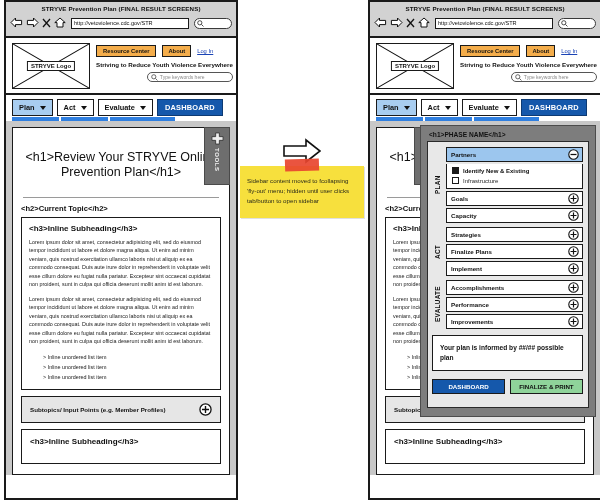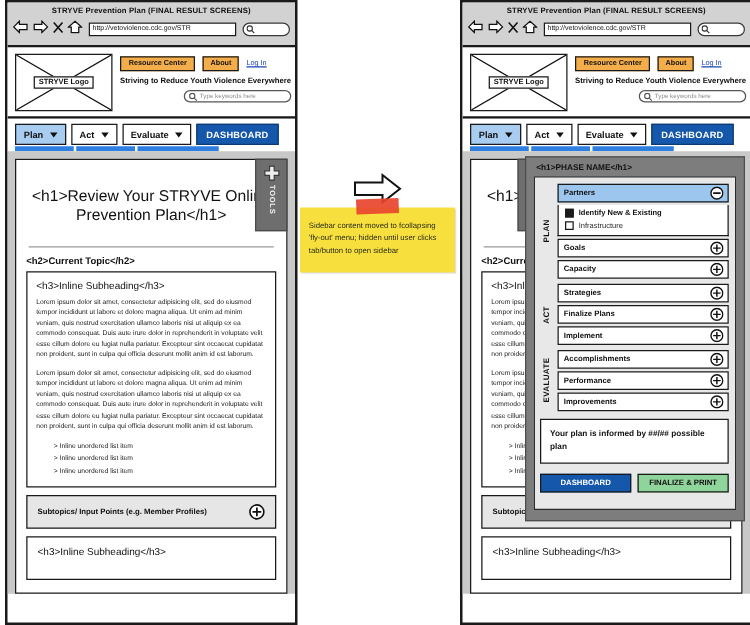--- a/index.html
+++ b/index.html
@@ -159,21 +159,21 @@
     font-size: 12.5px; color: #111; line-height: 1.22;
     padding: 12px 4px 14px 4px;
   }
   .rule { border-top: 1.4px solid #9a9a9a; margin: 2px 2px 6px 2px; }
   .h2line { font-size: 7.6px; font-weight: bold; color: #111; margin-bottom: 4px; }
 
   .sub-card {
     border: 1.4px solid #1a1a1a; background: #fff;
     padding: 6px 7px 7px 7px; margin-bottom: 6px;
   }
-  .h3line { font-size: 8px; font-weight: normal; color: #111; margin-bottom: 5px; }
+  .h3line { font-size: 8px; font-weight: bold; color: #111; margin-bottom: 5px; }
   .para {
     font-size: 5.4px; color: #1a1a1a; line-height: 1.58;
     text-align: left; margin-bottom: 6px;
   }
   .ul { padding-left: 14px; }
   .li { font-size: 5.4px; color: #1a1a1a; line-height: 1.85; }
 
   .subtopic-bar {
     border: 1.4px solid #1a1a1a; background: #e6e6e6;
     padding: 6px 8px;

